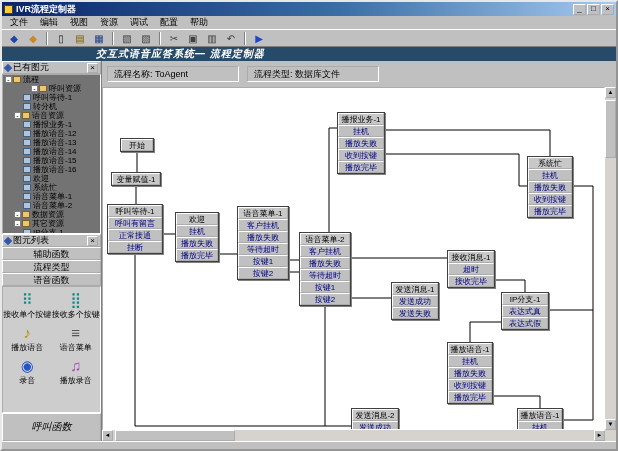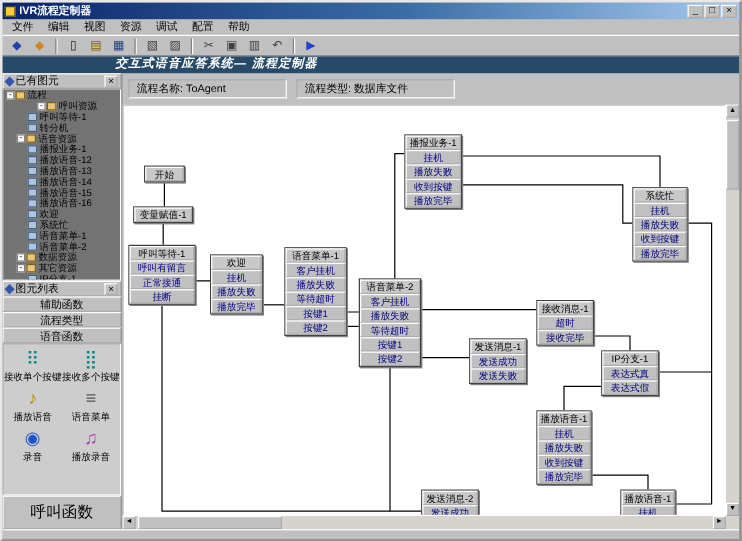--- a/index.html
+++ b/index.html
@@ -35,21 +35,21 @@
   .toggle{width:7px;height:7px;border:1px solid #808080;background:#fff;font-size:7px;line-height:5px;text-align:center;margin-right:1px;flex:0 0 auto;}
   .tree-icon{width:8px;height:7px;margin-right:2px;flex:0 0 auto;}
   .tree-icon.folder{background:#e8c878;border:1px solid #806020;}
   .tree-icon.leaf{background:#b0c4de;border:1px solid #406080;}
   #palette-groups{flex:0 0 auto;}
   .group-btn{display:block;width:100%;height:13px;font-size:9px;background:#c0c0c0;border:1px outset #fff;padding:0;}
   .palette-icons{flex:1 1 auto;background:#cdcdcd;border:1px inset #fff;display:flex;flex-wrap:wrap;align-content:flex-start;padding-top:4px;overflow:hidden;}
   .pal-item{width:50%;text-align:center;font-size:8px;line-height:9px;margin-bottom:5px;}
   .pal-glyph{display:block;width:22px;height:18px;margin:0 auto 1px;font-size:15px;line-height:18px;}
   .palette-footer{flex:0 0 auto;}
-  .footer-btn{display:block;width:100%;height:28px;font-size:13px;background:#c0c0c0;border:1px outset #fff;padding:0;}
+  .footer-btn{display:block;width:100%;height:28px;font-size:10px;background:#c0c0c0;border:1px outset #fff;padding:0;font-style:italic;}
 
   
   .main{flex:1 1 auto;display:flex;flex-direction:column;overflow:hidden;}
   .form-row{height:26px;display:flex;align-items:center;gap:8px;padding-left:5px;flex:0 0 auto;}
   .field{height:16px;line-height:14px;font-size:9px;padding:0 6px;background:#c0c0c0;border:1px inset #fff;min-width:132px;}
   .canvas-wrap{flex:1 1 auto;position:relative;overflow:hidden;}
   .canvas{position:absolute;left:0;top:0;right:11px;bottom:11px;background:#fff;border:1px inset #fff;overflow:hidden;}
   #wires{position:absolute;left:0;top:0;width:100%;height:100%;}
   #wires polyline{fill:none;stroke:#000;stroke-width:1;}
 

